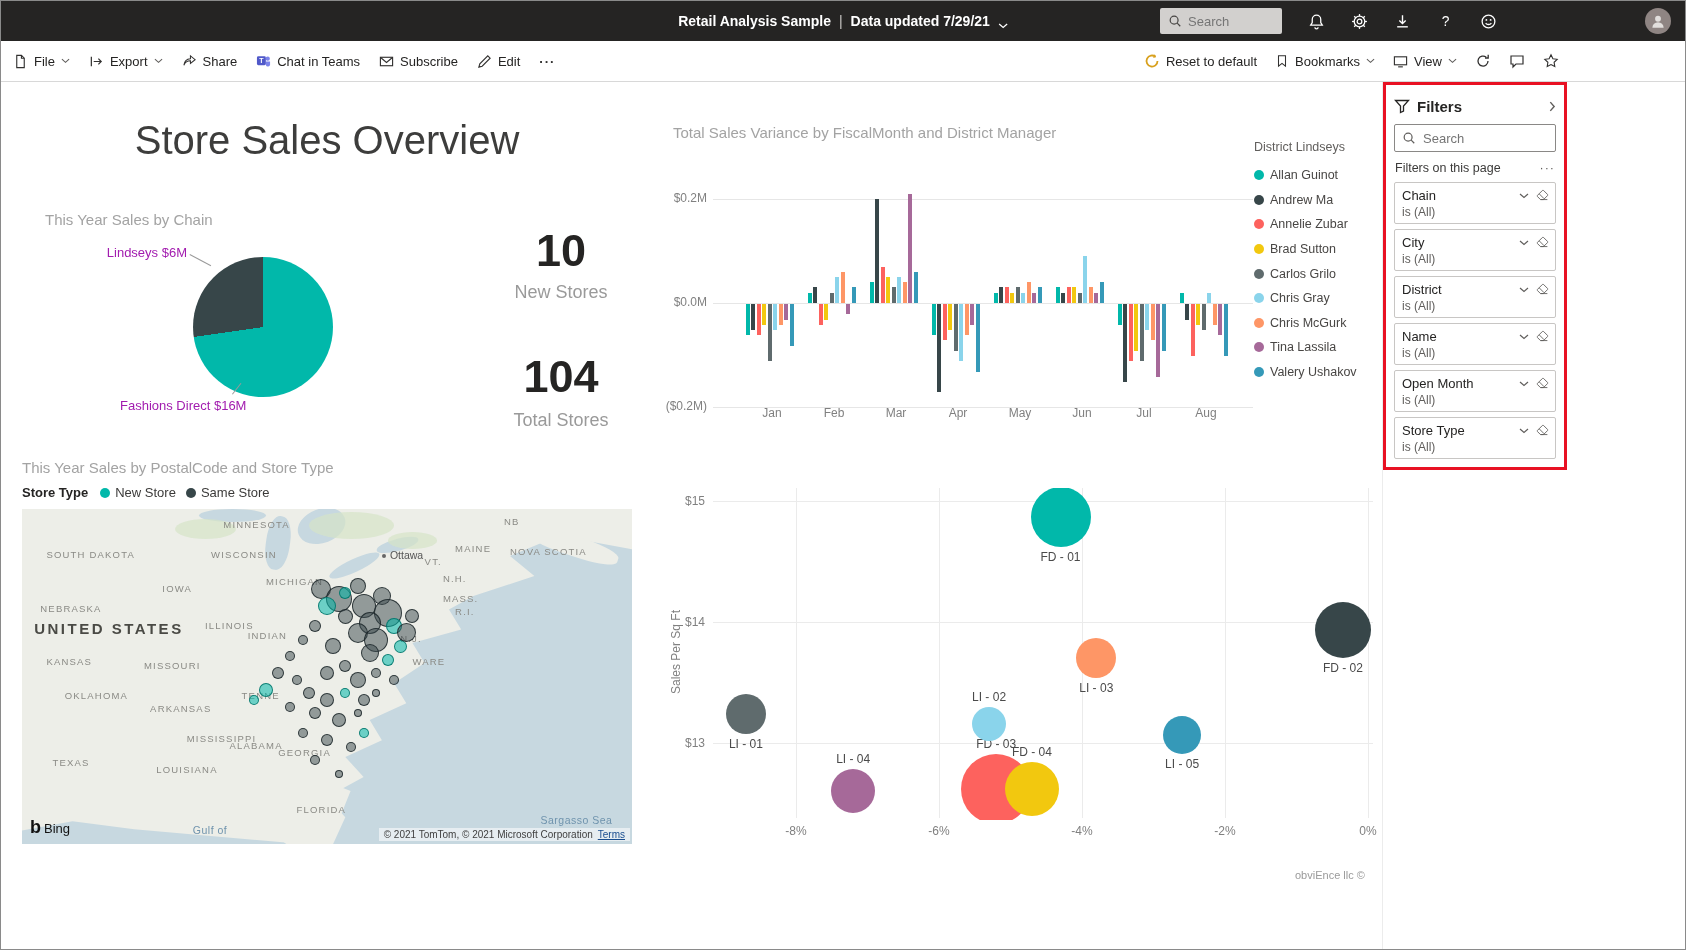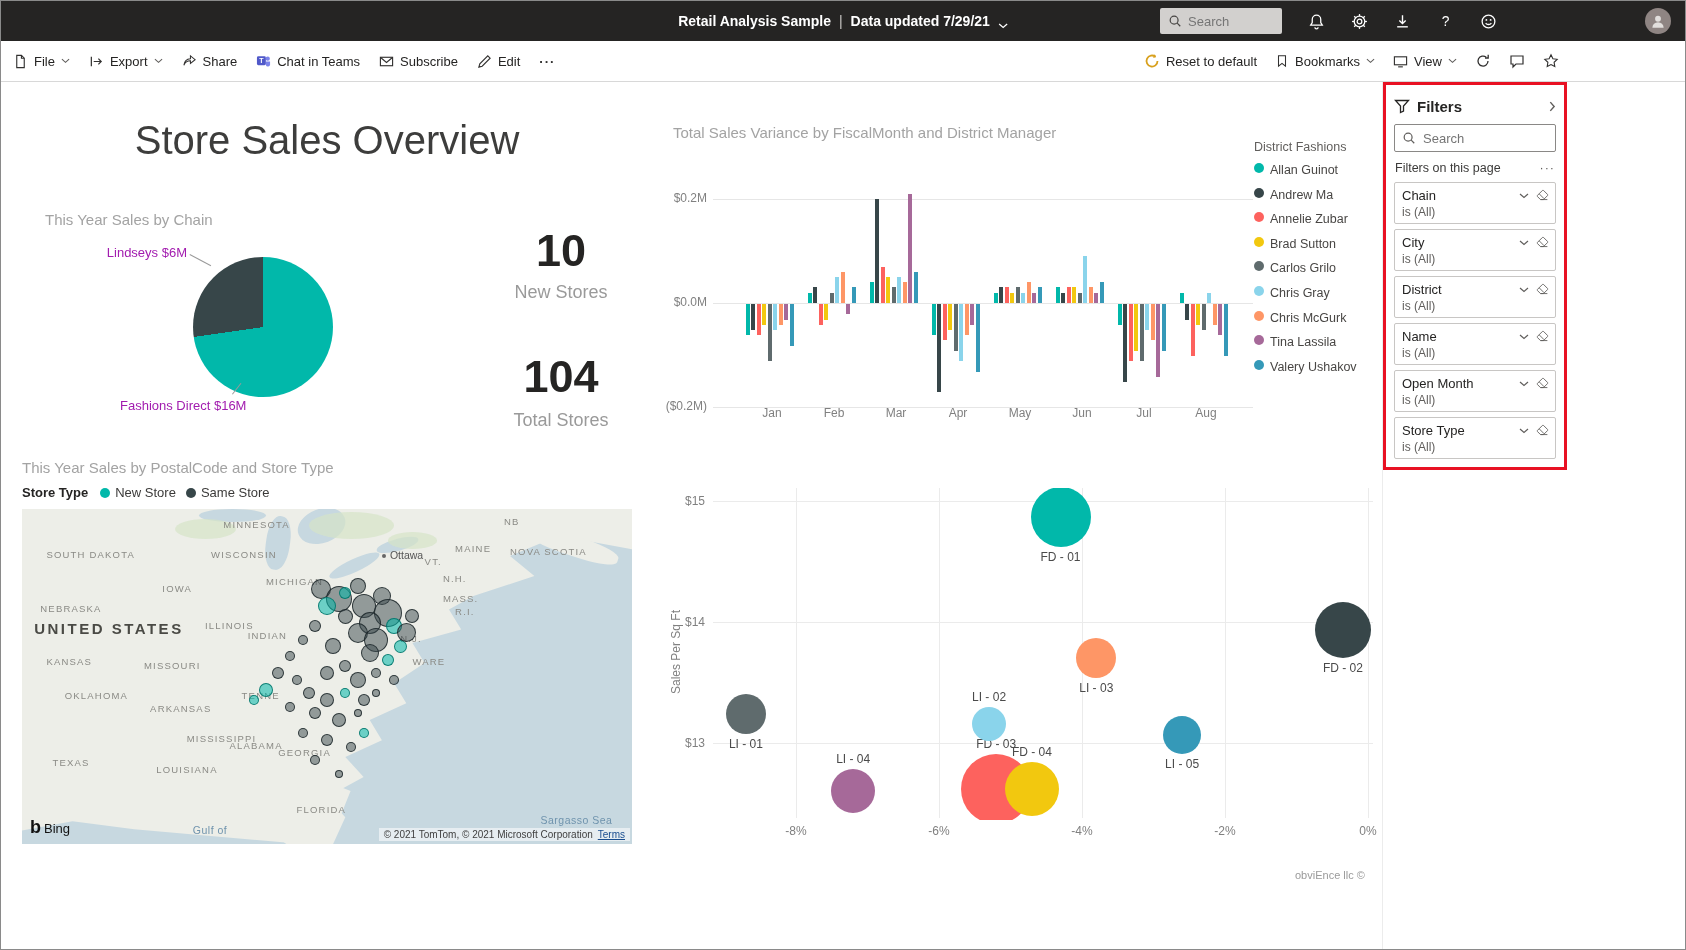--- a/index.html
+++ b/index.html
@@ -44,21 +44,21 @@
   .kpi-label { position:absolute; left:460px; width:200px; text-align:center; font-size:18px; color:#9a9a9a; }
 
   
   #bar-plot { position:absolute; left:712px; top:100px; width:540px; height:250px; }
   .hgrid { position:absolute; left:0; width:540px; height:1px; background:#e6e6e6; }
   .ytick { position:absolute; left:-58px; width:52px; text-align:right; font-size:12px; color:#808080; }
   .mtick { position:absolute; top:224px; text-align:center; font-size:12px; color:#808080; }
   .bar { position:absolute; cursor:pointer; }
   .legend { position:absolute; left:1253px; top:58px; width:126px; font-size:12.5px; color:#484644; }
   .legend-title { color:#605e5c; margin-bottom:9px; }
-  .lrow { display:flex; align-items:flex-start; gap:6px; height:24.6px; cursor:pointer; }
+  .lrow { display:flex; align-items:center; gap:6px; height:24.6px; cursor:pointer; }
   .dot { width:10px; height:10px; border-radius:50%; flex:0 0 10px; }
 
   
   #map { position:absolute; left:21px; top:427px; width:610px; height:335px; background:#edeee8; overflow:hidden; cursor:grab; }
   .water { position:absolute; background:#c7d8e0; }
   .land { position:absolute; background:#edeee8; }
   .green { position:absolute; background:#d5e4c8; opacity:.7; border-radius:50%; }
   .mb { position:absolute; border-radius:50%; cursor:pointer; }
   .mb.same { background:rgba(55,70,73,.5); border:1.5px solid rgba(27,38,41,.85); }
   .mb.new  { background:rgba(1,184,170,.55); border:1.5px solid rgba(0,118,108,.9); }
@@ -405,21 +405,21 @@
           <div class="bar" style="left: 472px; width: 4px; height: 16px; top: 122px; background: rgb(55, 70, 73);"></div>
           <div class="bar" style="left: 477.5px; width: 4px; height: 52px; top: 122px; background: rgb(253, 98, 94);"></div>
           <div class="bar" style="left: 483px; width: 4px; height: 21px; top: 122px; background: rgb(242, 200, 15);"></div>
           <div class="bar" style="left: 488.5px; width: 4px; height: 26px; top: 122px; background: rgb(95, 107, 109);"></div>
           <div class="bar" style="left: 494px; width: 4px; height: 10px; top: 111px; background: rgb(138, 212, 235);"></div>
           <div class="bar" style="left: 499.5px; width: 4px; height: 21px; top: 122px; background: rgb(254, 150, 102);"></div>
           <div class="bar" style="left: 505px; width: 4px; height: 31px; top: 122px; background: rgb(166, 105, 153);"></div>
           <div class="bar" style="left: 510.5px; width: 4px; height: 52px; top: 122px; background: rgb(53, 153, 184);"></div>
         </div>
       <div class="legend" id="bar-legend">
-        <div class="legend-title">District Fashions</div>
+        <div class="legend-title">District Lindseys</div>
         <div class="lrow">
             <span class="dot" style="background: rgb(1, 184, 170);"></span>
             <span>Allan Guinot</span>
           </div>
         <div class="lrow">
             <span class="dot" style="background: rgb(55, 70, 73);"></span>
             <span>Andrew Ma</span>
           </div>
         <div class="lrow">
             <span class="dot" style="background: rgb(253, 98, 94);"></span>

